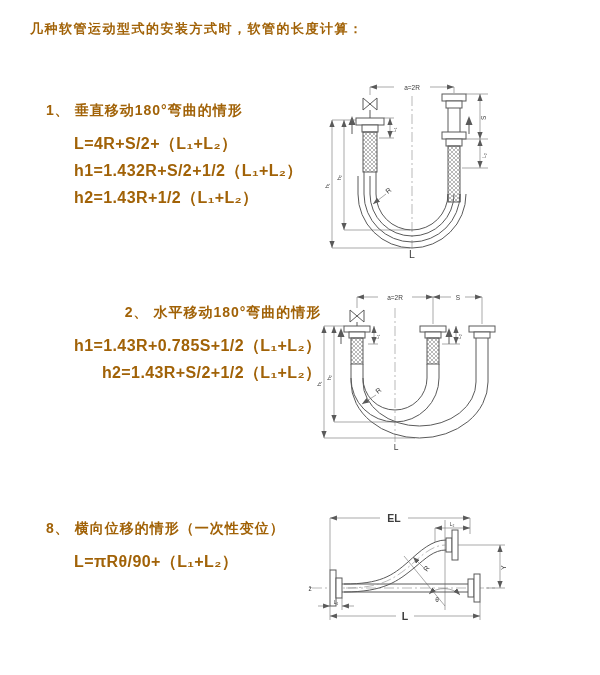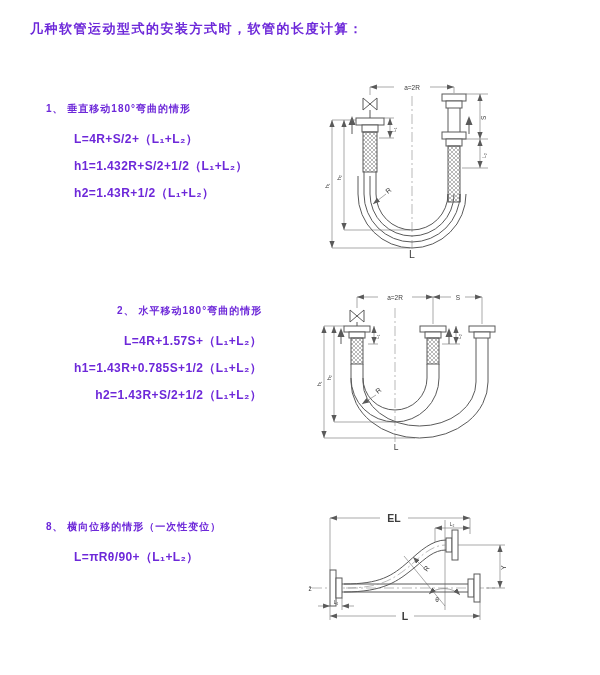--- a/index.html
+++ b/index.html
@@ -1,28 +1,28 @@
 <!DOCTYPE html>
 <html><head>
 <meta charset="utf-8">
 <style>
   * { margin:0; padding:0; box-sizing:border-box; }
   html,body { background:#ffffff; }
   .page {
     position:relative; width:600px; height:675px; background:#ffffff;
-    font-family:"Liberation Sans","DejaVu Sans",sans-serif; color:#6d28d9; overflow:hidden;
+    font-family:"Liberation Sans","DejaVu Sans",sans-serif; color:#a16207; overflow:hidden;
   }
   .doc-title {
     position:absolute; left:30px; top:20px;
     font-size:13px; font-weight:bold; letter-spacing:1.5px; white-space:nowrap;
   }
   .section { position:absolute; left:46px; }
-  .section-heading { font-size:10px; font-weight:bold; letter-spacing:1px; white-space:nowrap; }
+  .section-heading { font-size:14px; font-weight:bold; letter-spacing:1px; white-space:nowrap; }
   .formulas { margin-top:10px; margin-left:28px; }
-  .formula { font-size:12px; font-weight:bold; letter-spacing:.4px; line-height:27px; white-space:nowrap; }
+  .formula { font-size:16px; font-weight:bold; letter-spacing:.4px; line-height:27px; white-space:nowrap; }
   .sec1 { top:102px; } .sec2 { top:304px;text-align:right; } .sec3 { top:520px; }
 
   svg.diagram { position:absolute; overflow:visible; }
   #diagram1 { left:312px; top:72px; }
   #diagram2 { left:310px; top:282px; }
   #diagram3 { left:300px; top:498px; }
 
   .s  { stroke:#5a5a5a; stroke-width:1; fill:none; }
   .sf { stroke:#5a5a5a; stroke-width:1; fill:#ffffff; }
   .thin { stroke:#6e6e6e; stroke-width:.6; fill:none; }
@@ -59,21 +59,20 @@
       <div class="formula">L=4R+S/2+（L₁+L₂）</div>
       <div class="formula">h1=1.432R+S/2+1/2（L₁+L₂）</div>
       <div class="formula">h2=1.43R+1/2（L₁+L₂）</div>
     </div>
   </div>
 
   
   <div class="section sec2">
     <div class="section-heading">2、 水平移动180°弯曲的情形</div>
     <div class="formulas">
-      <div class="formula">L=4R+1.57S+（L₁+L₂）</div>
       <div class="formula">h1=1.43R+0.785S+1/2（L₁+L₂）</div>
       <div class="formula">h2=1.43R+S/2+1/2（L₁+L₂）</div>
     </div>
   </div>
 
   
   <div class="section sec3">
     <div class="section-heading">8、 横向位移的情形（一次性变位）</div>
     <div class="formulas">
       <div class="formula">L=πRθ/90+（L₁+L₂）</div>

